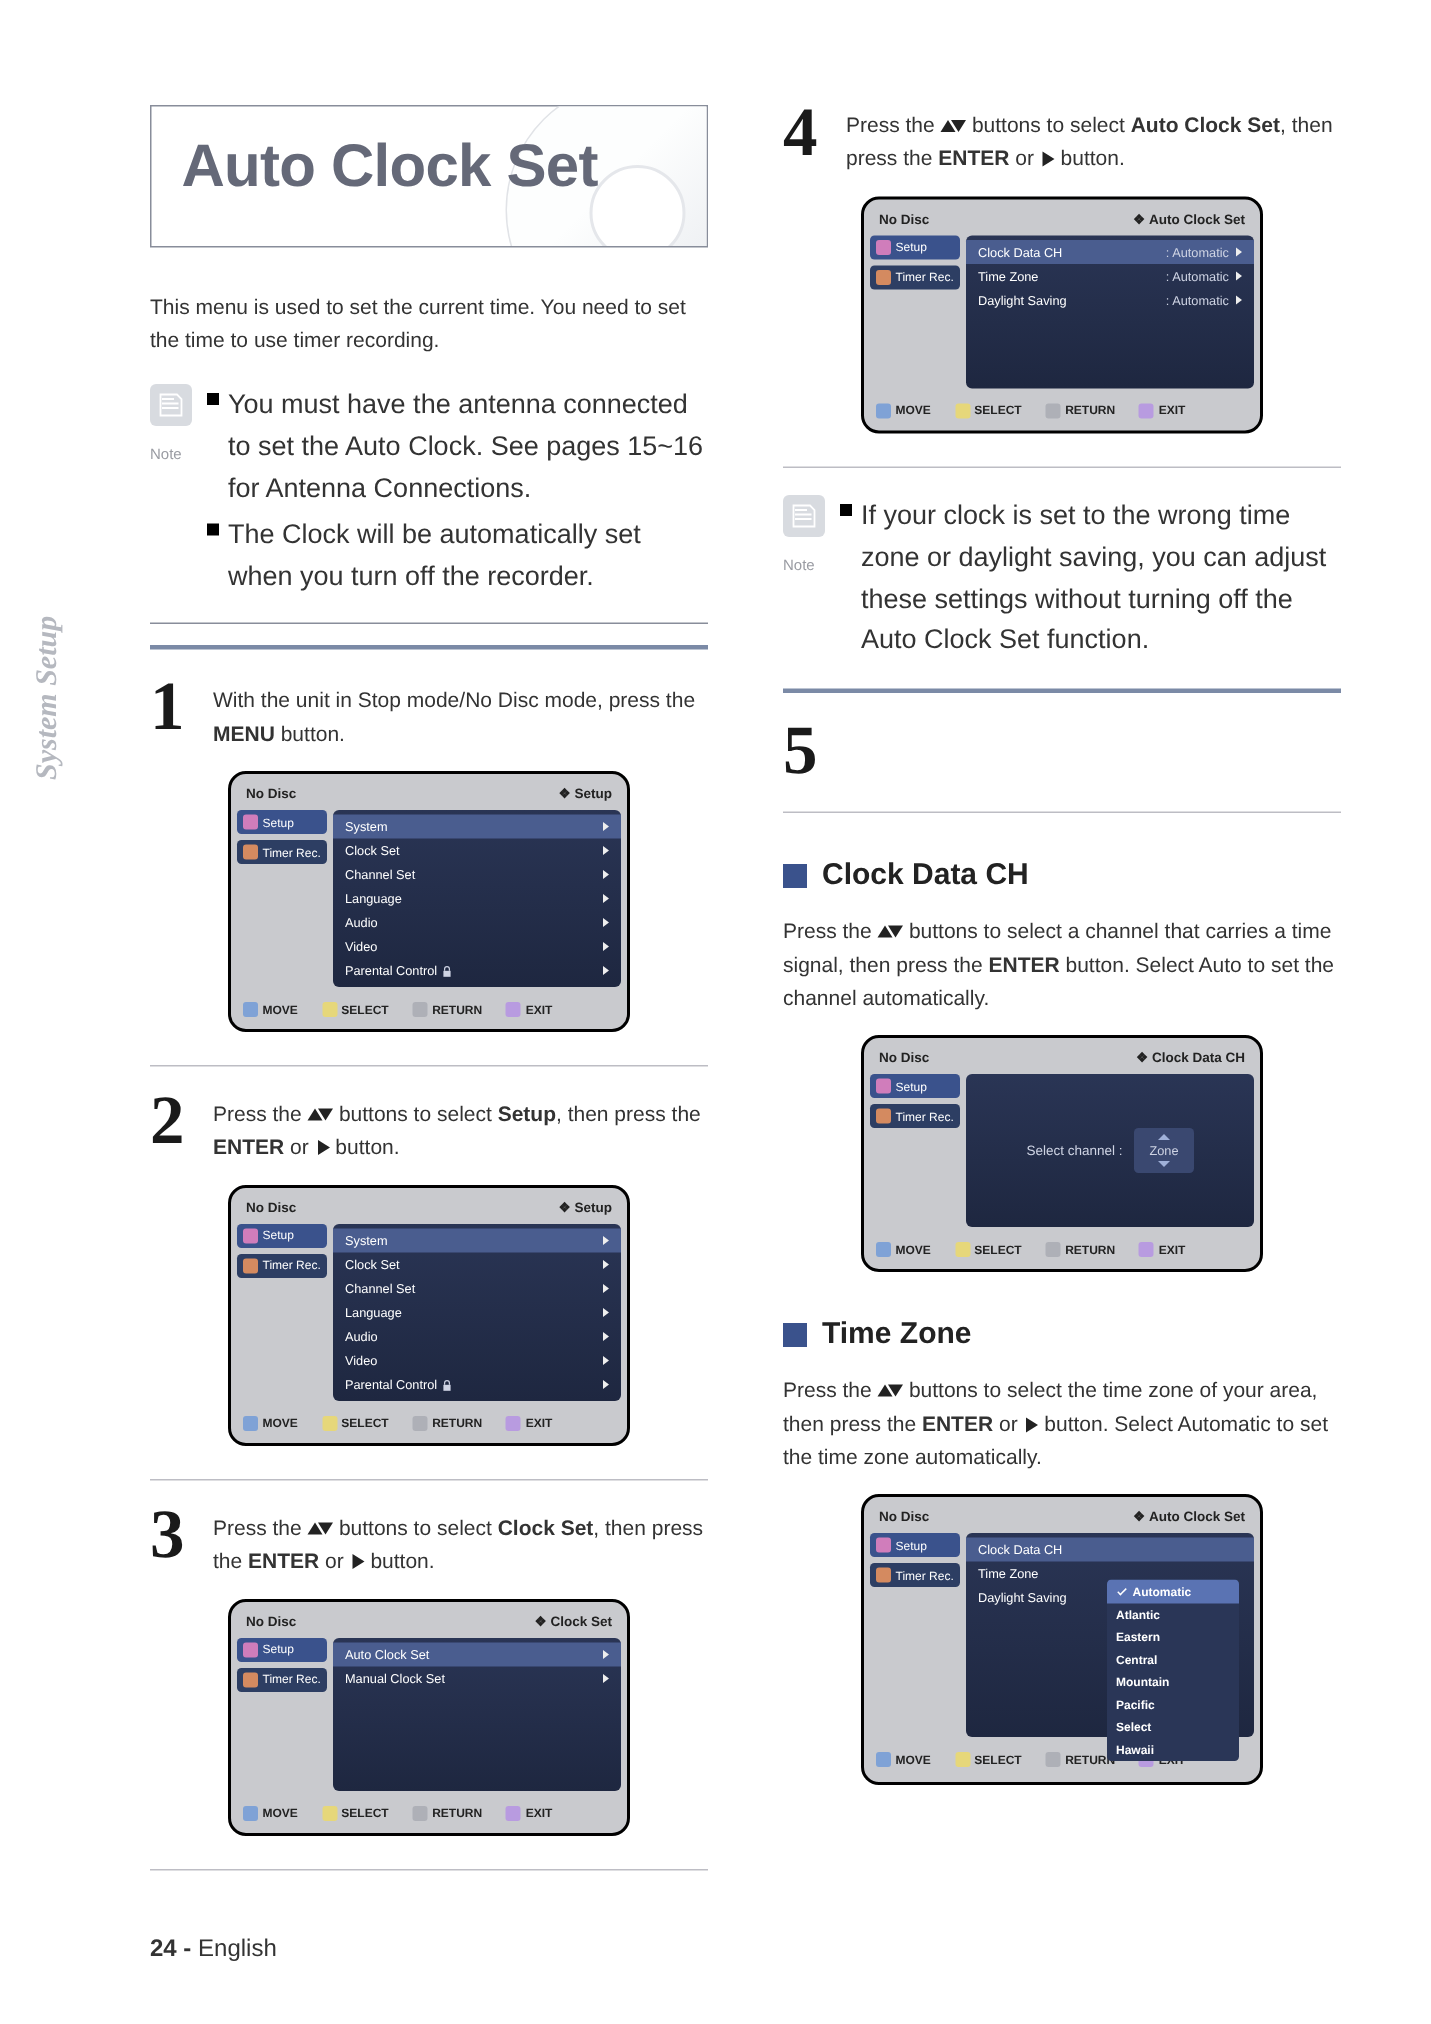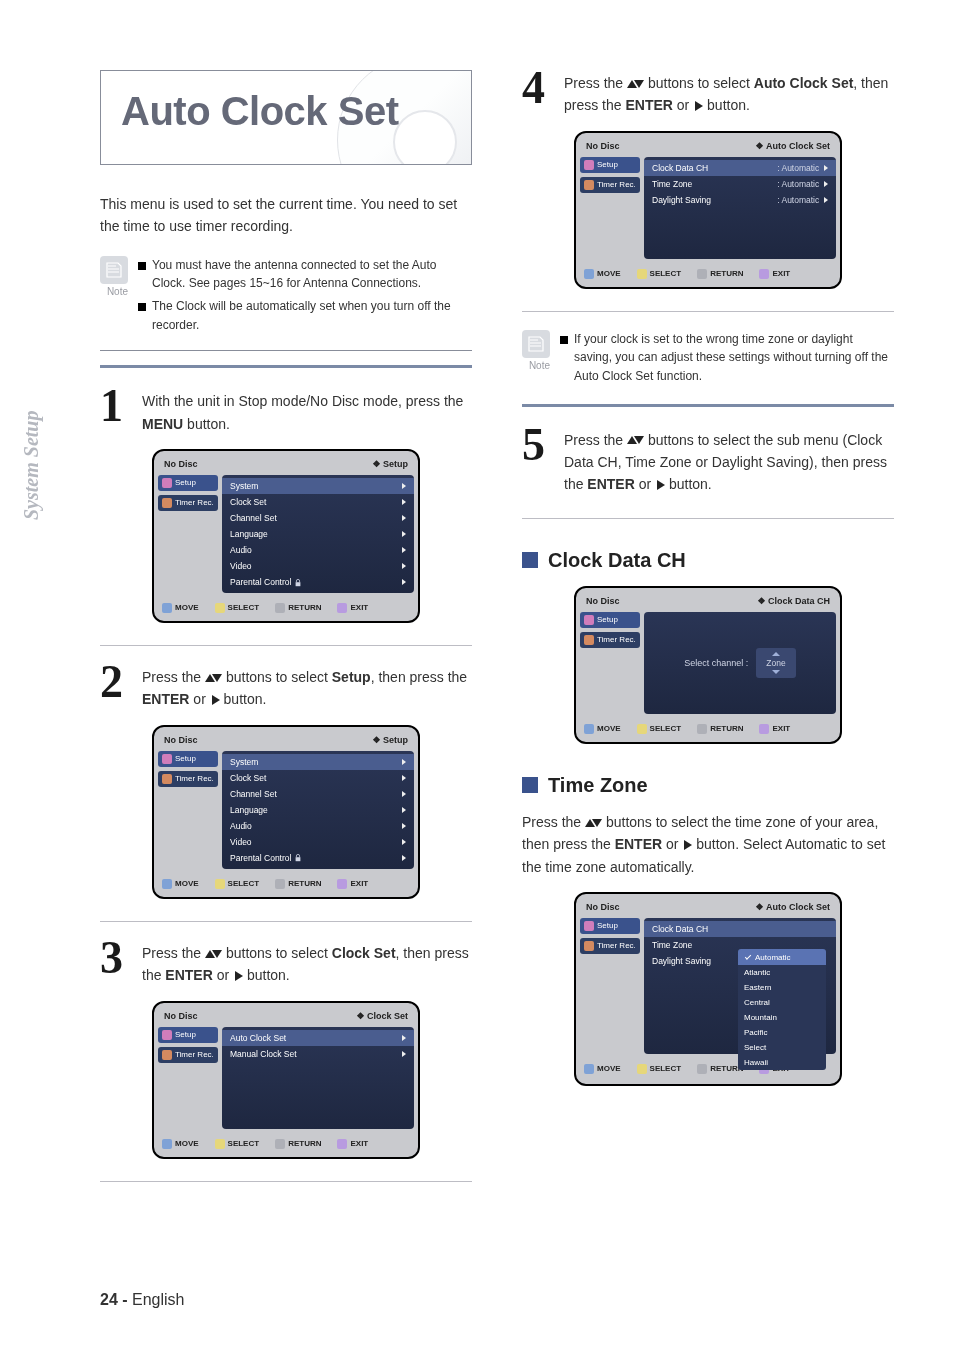--- a/index.html
+++ b/index.html
@@ -91,32 +91,32 @@
     height: 28px;
     background: #d8dbe0;
     border-radius: 4px;
     flex-shrink: 0;
     position: relative;
   }
   .note-icon svg { position: absolute; top: 4px; left: 4px; }
   .note-label {
     font-size: 10px;
     color: #9a9ca3;
-    text-align: right;
+    text-align: left;
     width: 28px;
-    margin-top: 2px;
+    margin-top: 14px;
   }
   .note-col {
     display: flex;
     flex-direction: column;
     align-items: center;
     flex-shrink: 0;
   }
   .bullet-list {
-    font-size: 12px;
+    font-size: 18px;
     line-height: 1.55;
   }
   .bullet-item {
     display: flex;
     gap: 6px;
     margin-bottom: 4px;
   }
   .bullet-sq {
     width: 8px; height: 8px;
     background: #000;
@@ -271,20 +271,21 @@
   .osd-spin .up{border-bottom:4px solid #9fb0d8;}
   .osd-spin .dn{border-top:4px solid #9fb0d8;}
   .osd-dropcol {
     position:absolute;
     right:14px; top:55px;
     width:88px;
     background:#2a3657;
     border-radius:3px;
     overflow:hidden;
     font-size:8px;
+    font-weight:bold;
   }
   .osd-dropcol div{padding:3px 6px;}
   .osd-dropcol div.sel{background:#5a73b3;}
   .osd-dropcol .chk{display:inline-block;width:8px;height:8px;margin-right:3px;position:relative;}
   .osd-dropcol .chk::after{content:"";position:absolute;left:1px;top:3px;width:5px;height:2px;border-left:1.5px solid #fff;border-bottom:1.5px solid #fff;transform:rotate(-45deg);}
   
   .sect-head {
     display:flex;align-items:center;gap:10px;
     font-size:20px;font-weight:bold;color:#222;
     margin: 30px 0 14px 0;
@@ -628,30 +629,30 @@
               <div class="bullet-sq"></div>
               <div>If your clock is set to the wrong time zone or daylight saving, you can adjust these settings without turning off the Auto Clock Set function.</div>
             </div>
         </div>
       </div>
 
       <hr class="sep-blue">
 
       <div class="step">
         <div class="step-num">5</div>
-        <div class="step-text">
-          <span>Press the </span><span class="tri-up"></span><span class="tri-down"></span><span> buttons to select the sub menu (Clock Data CH, Time Zone or Daylight Saving), then press the </span><b>ENTER</b><span> or </span><span class="tri-right"></span><span> button.</span>
-        </div>
       </div>
 
       <hr class="sep-thin">
 
       <div class="sect-head">
         <span class="sq"></span>
         <span>Clock Data CH</span>
+      </div>
+      <div class="body-text">
+        <span>Press the </span><span class="tri-up"></span><span class="tri-down"></span><span> buttons to select a channel that carries a time signal, then press the </span><b>ENTER</b><span> button. Select Auto to set the channel automatically.</span>
       </div>
 
       <div class="osd">
         <div class="osd-top">
             <span>No Disc</span>
             <span><span>❖</span>&nbsp;<span>Clock Data CH</span></span>
           </div>
         <div class="osd-body">
           <div class="osd-tabs">
             <div class="osd-tab sel">

